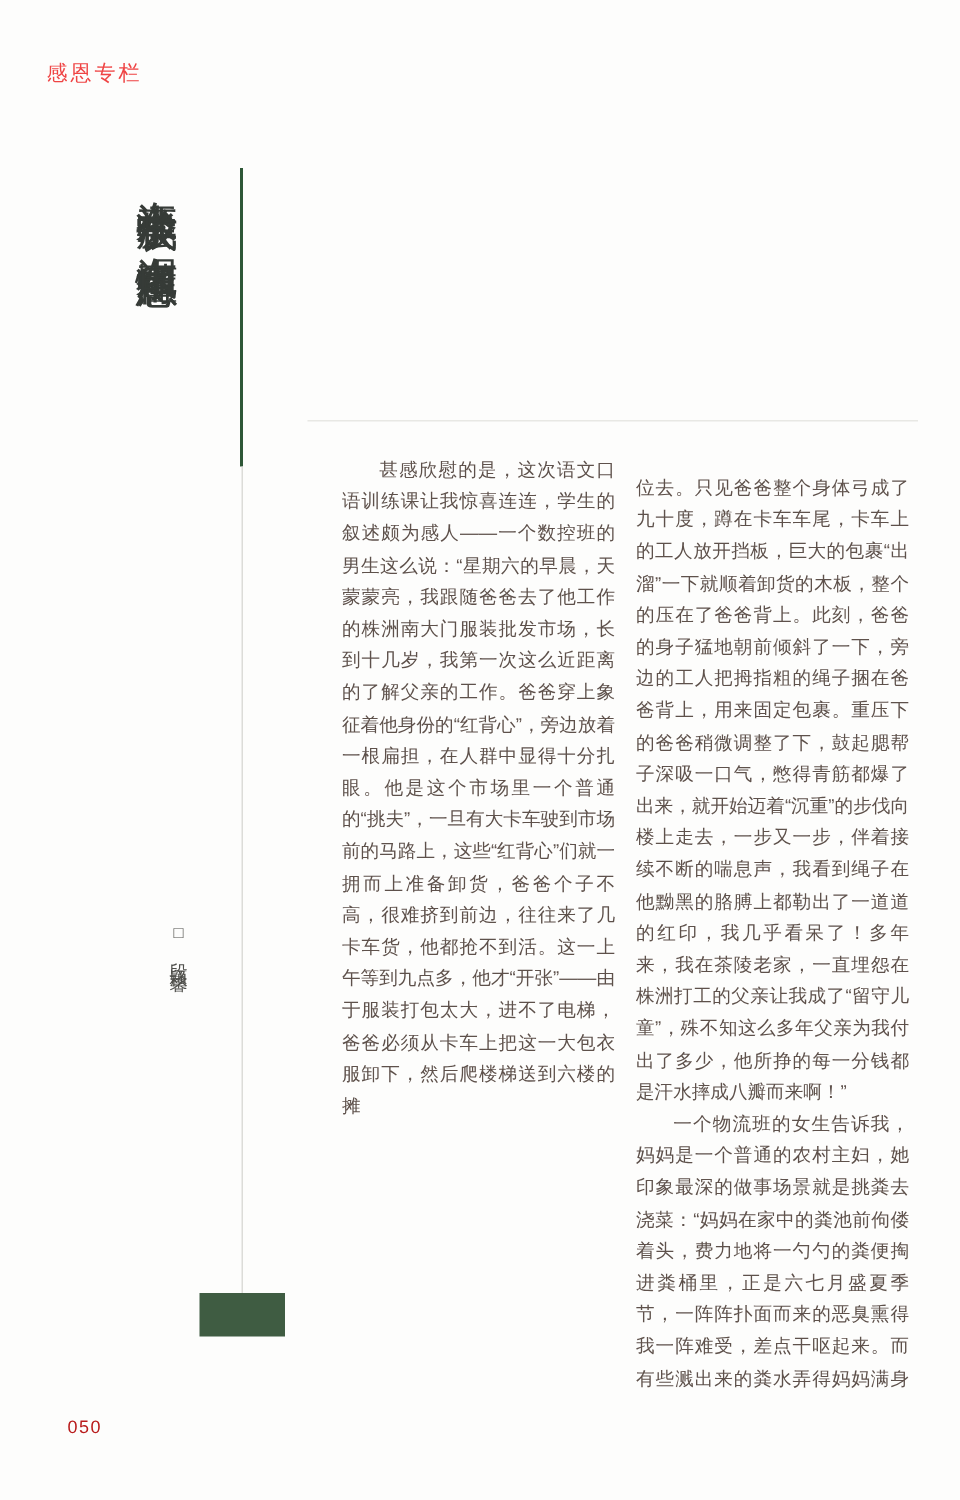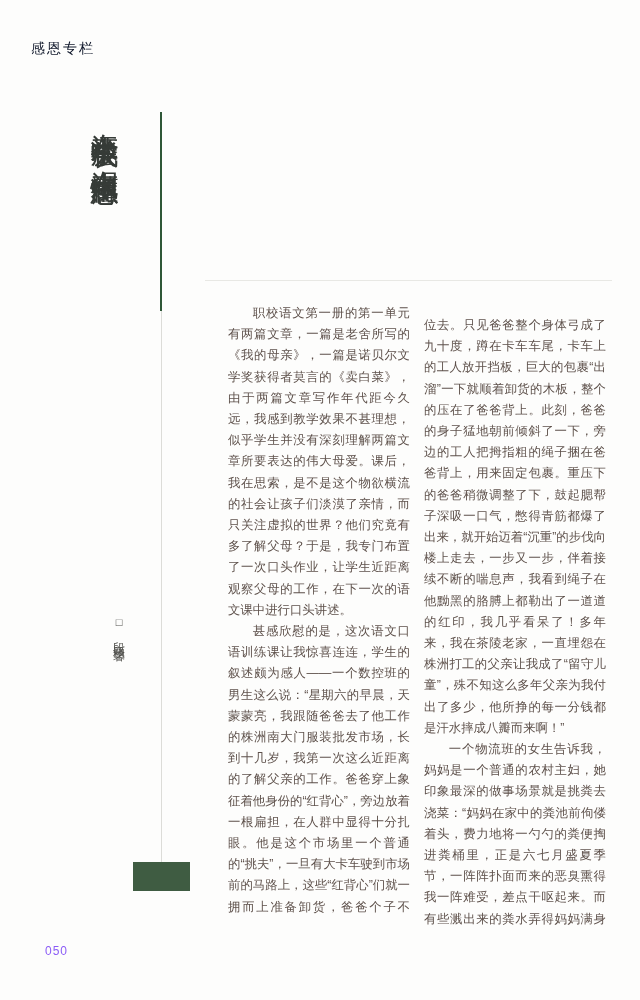--- a/index.html
+++ b/index.html
@@ -5,21 +5,21 @@
   html,body{margin:0;padding:0;}
   .page{
     position:relative;
     width:640px;height:1000px;
     background:#fdfdfc;
     font-family:"Liberation Sans","DejaVu Sans",sans-serif;
     overflow:hidden;
   }
   .section-label{
     position:absolute;left:31px;top:40px;
-    font-size:14px;color:#0f172a;letter-spacing:2px;text-align:center;
+    font-size:14px;color:#ef4444;letter-spacing:2px;text-align:center;
   }
   .vertical-title{
     position:absolute;left:86px;top:112px;
     writing-mode:vertical-rl;text-orientation:upright;
     font-size:28px;line-height:36px;letter-spacing:1px;
     color:#363b37;font-weight:500;
     height:560px;
   }
   .rule-green{
     position:absolute;left:160px;top:112px;
@@ -54,21 +54,21 @@
     text-align:justify;text-justify:inter-ideograph;
     color:var(--text_color,#5e514b);
     word-break:break-all;
   }
   .col-1{left:228px;}
   .col-2{left:424px;margin-top:12px;}
   .body-col p{margin:0;}
   .body-col p.indent{text-indent:2em;}
   .page-number{
     position:absolute;left:45px;top:944px;
-    font-size:12px;color:#8b5cf6;letter-spacing:1px;
+    font-size:12px;color:#b91c1c;letter-spacing:1px;
   }
 </style>
 </head>
 <body>
 
 <div class="page">
 
   <div class="section-label">感恩专栏</div>
 
   <div class="vertical-title">在汗水中学会成长　在泪水中懂得感恩</div>
@@ -76,21 +76,20 @@
   <div class="rule-green"></div>
   <div class="rule-light"></div>
   <div class="hairline-top"></div>
   <div class="green-block"></div>
 
   <div class="author">
     <span class="marker">□</span><span>段颖馨</span>
   </div>
 
   <div class="body-col col-1">
-      <p class="indent">职校语文第一册的第一单元有两篇文章，一篇是老舍所写的《我的母亲》，一篇是诺贝尔文学奖获得者莫言的《卖白菜》，由于两篇文章写作年代距今久远，我感到教学效果不甚理想，似乎学生并没有深刻理解两篇文章所要表达的伟大母爱。课后，我在思索，是不是这个物欲横流的社会让孩子们淡漠了亲情，而只关注虚拟的世界？他们究竟有多了解父母？于是，我专门布置了一次口头作业，让学生近距离观察父母的工作，在下一次的语文课中进行口头讲述。</p>
       <p class="indent">甚感欣慰的是，这次语文口语训练课让我惊喜连连，学生的叙述颇为感人——一个数控班的男生这么说：“星期六的早晨，天蒙蒙亮，我跟随爸爸去了他工作的株洲南大门服装批发市场，长到十几岁，我第一次这么近距离的了解父亲的工作。爸爸穿上象征着他身份的“红背心”，旁边放着一根扁担，在人群中显得十分扎眼。他是这个市场里一个普通的“挑夫”，一旦有大卡车驶到市场前的马路上，这些“红背心”们就一拥而上准备卸货，爸爸个子不高，很难挤到前边，往往来了几卡车货，他都抢不到活。这一上午等到九点多，他才“开张”——由于服装打包太大，进不了电梯，爸爸必须从卡车上把这一大包衣服卸下，然后爬楼梯送到六楼的摊</p>
     </div>
 
   <div class="body-col col-2">
       <p class="">位去。只见爸爸整个身体弓成了九十度，蹲在卡车车尾，卡车上的工人放开挡板，巨大的包裹“出溜”一下就顺着卸货的木板，整个的压在了爸爸背上。此刻，爸爸的身子猛地朝前倾斜了一下，旁边的工人把拇指粗的绳子捆在爸爸背上，用来固定包裹。重压下的爸爸稍微调整了下，鼓起腮帮子深吸一口气，憋得青筋都爆了出来，就开始迈着“沉重”的步伐向楼上走去，一步又一步，伴着接续不断的喘息声，我看到绳子在他黝黑的胳膊上都勒出了一道道的红印，我几乎看呆了！多年来，我在茶陵老家，一直埋怨在株洲打工的父亲让我成了“留守儿童”，殊不知这么多年父亲为我付出了多少，他所挣的每一分钱都是汗水摔成八瓣而来啊！”</p>
       <p class="indent">一个物流班的女生告诉我，妈妈是一个普通的农村主妇，她印象最深的做事场景就是挑粪去浇菜：“妈妈在家中的粪池前佝偻着头，费力地将一勺勺的粪便掏进粪桶里，正是六七月盛夏季节，一阵阵扑面而来的恶臭熏得我一阵难受，差点干呕起来。而有些溅出来的粪水弄得妈妈满身都是。她挑上粪桶就下了地，我在远处呆呆望着她，只见她拿起一块布垫在自己瘦弱的肩膀上，然后把扁担放在旧布的位置，身子吃力的一挺，踉跄着把粪桶挑了起来，一开始摇</p>
     </div>
 
   <div class="page-number">050</div>
 

